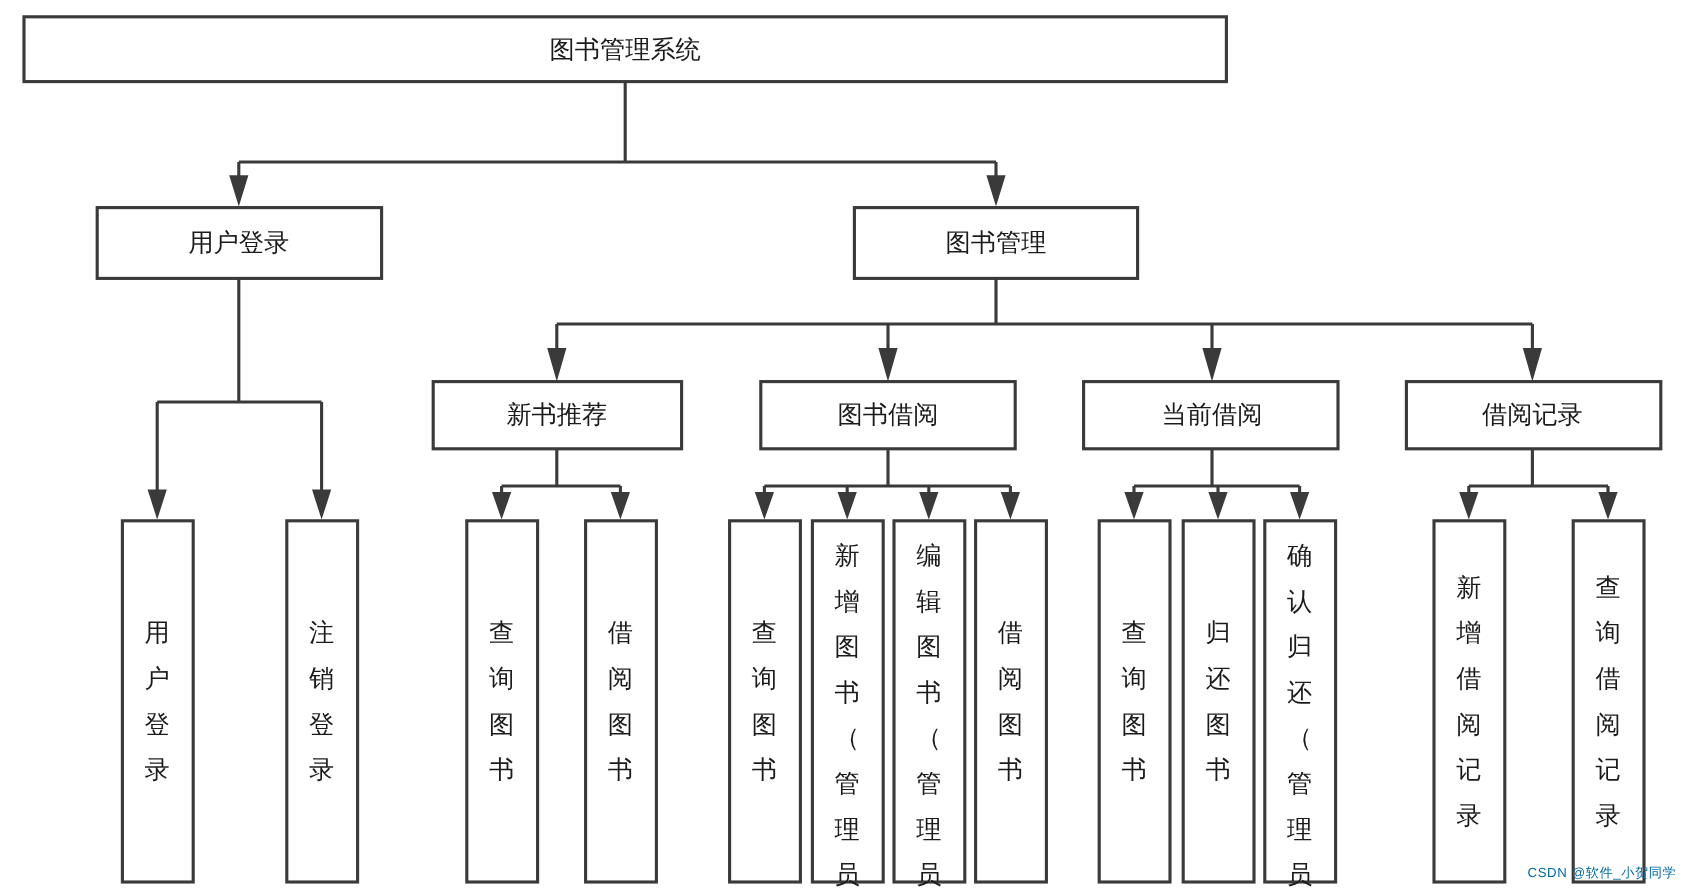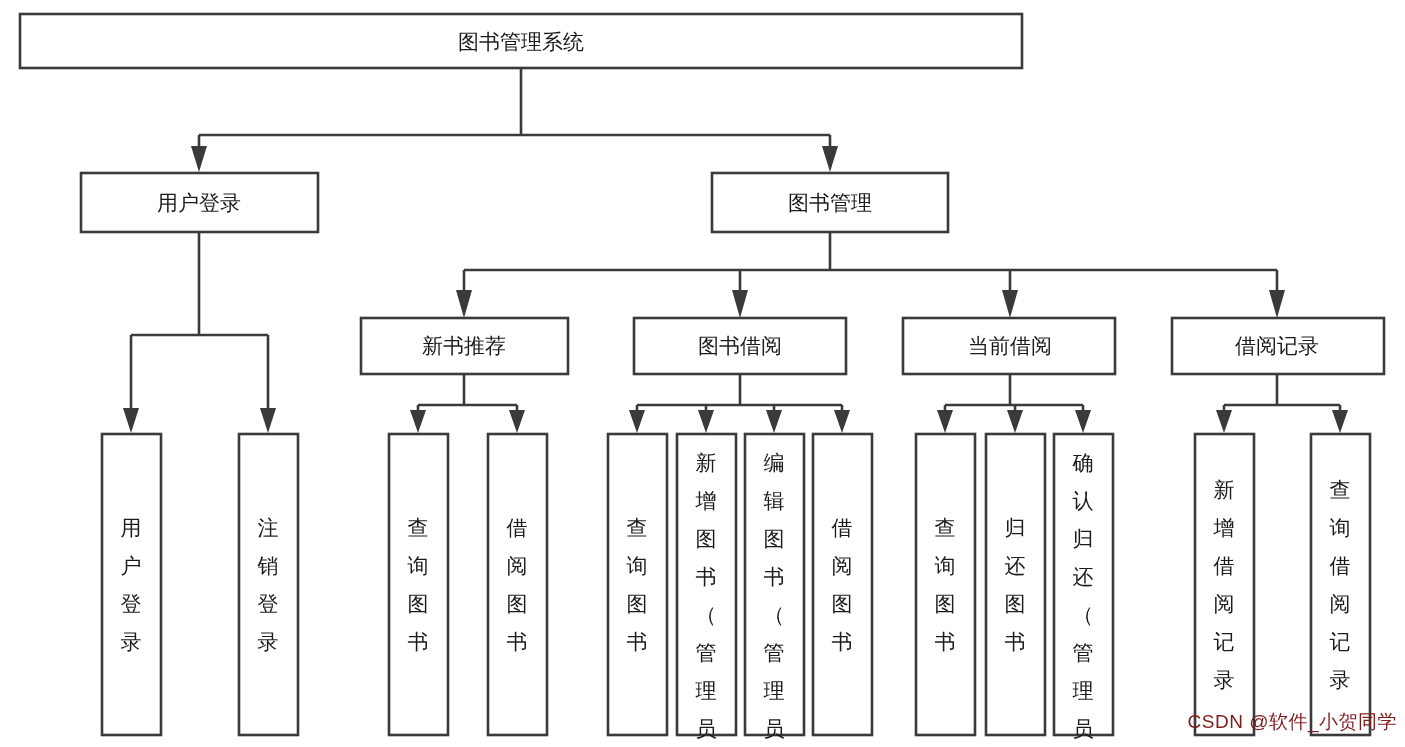--- a/index.html
+++ b/index.html
@@ -54,22 +54,22 @@
     font-family: "Liberation Sans", "DejaVu Sans", sans-serif;
     font-size: 21px;
     fill: #1b1b1b;
     text-anchor: middle;
   }
   .watermark {
     position: absolute;
     right: 8px;
     bottom: 6px;
     font-family: "Liberation Sans", "DejaVu Sans", sans-serif;
-    font-size: 19px;
-    color: #7f1d1d;
+    font-size: 11px;
+    color: #0369a1;
     letter-spacing: 0.5px;
     white-space: nowrap;
     pointer-events: none;
   }
 </style>
 </head>
 <body>
 
 <div id="diagram-root">
 

